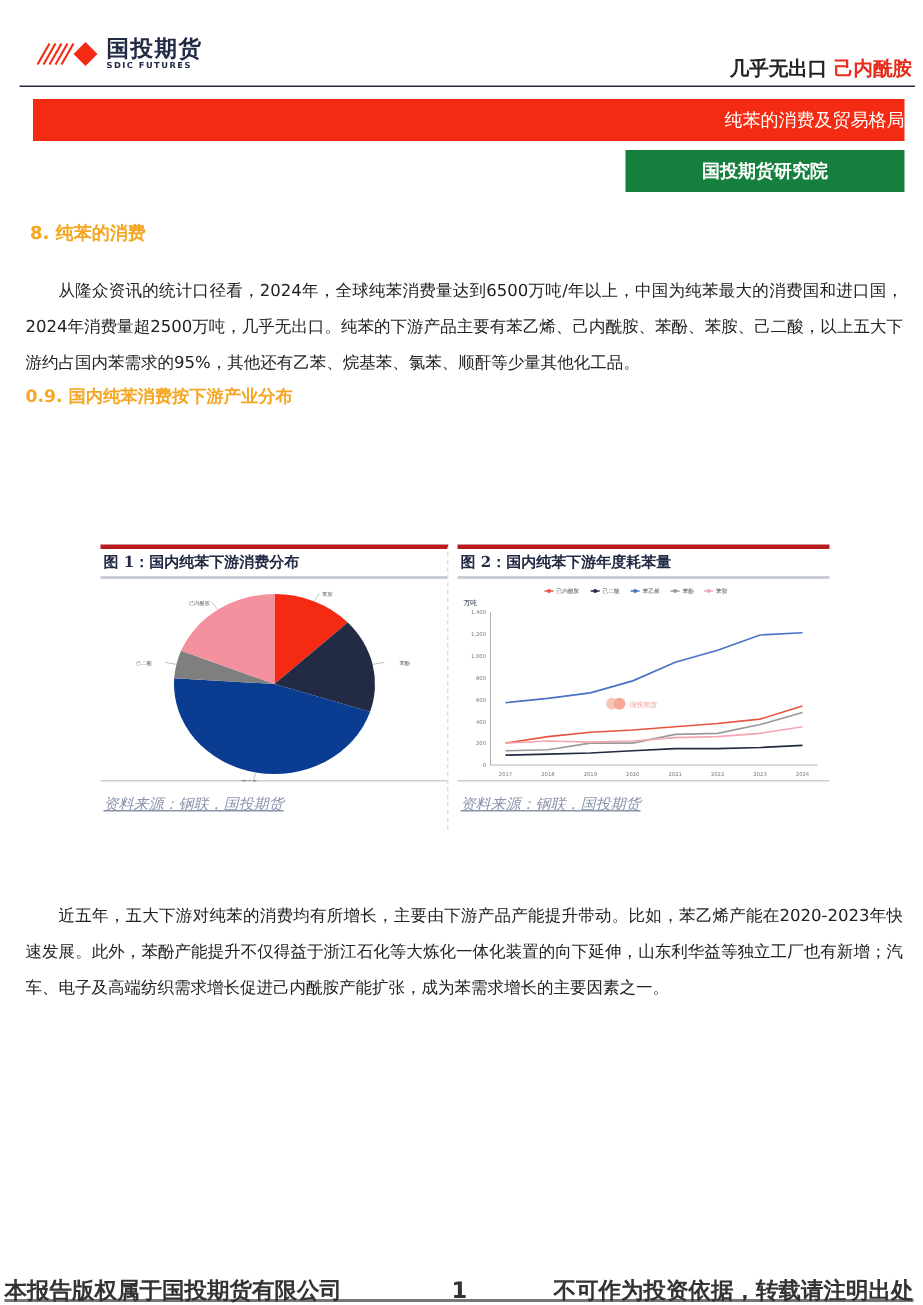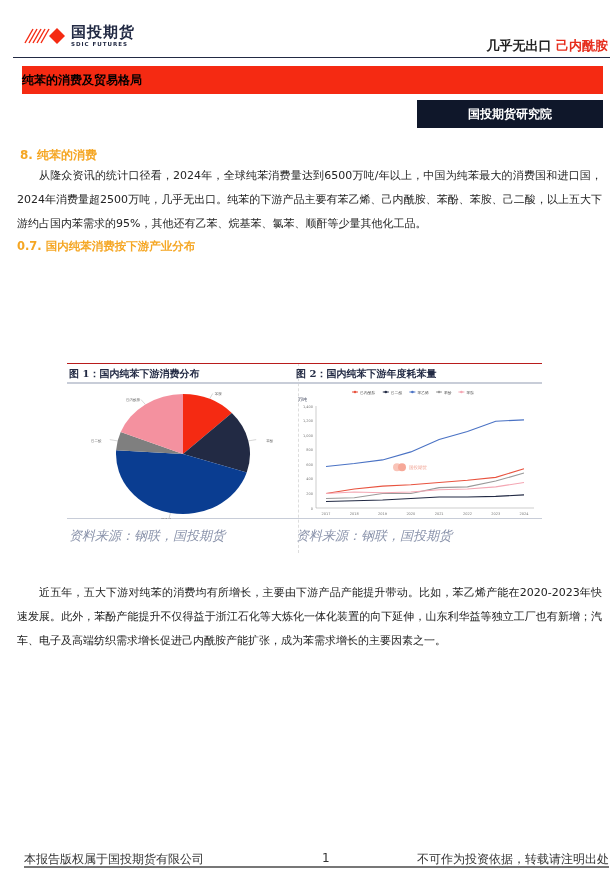--- a/index.html
+++ b/index.html
@@ -6,34 +6,34 @@
   body { width: 615px; height: 870px; background: #fff; font-family: "DejaVu Sans", sans-serif; color: #222; position: relative; overflow: hidden; }
   .header { position: absolute; left: 13px; right: 5px; top: 22px; height: 36px; border-bottom: 1.5px solid #222a44; }
   .logo { position: absolute; left: 10px; top: 2px; display: flex; align-items: center; }
   .logo-mark { width: 44px; height: 22px; position: relative; }
   .logo-text { margin-left: 4px; display: flex; flex-direction: column; }
   .logo-cn { font-size: 15px; font-weight: bold; color: #222a44; letter-spacing: 1px; line-height: 17px; }
   .logo-en { font-size: 5.5px; font-weight: bold; color: #222a44; letter-spacing: 1px; }
   .slogan { position: absolute; right: 2px; top: 15px; font-size: 13px; font-weight: bold; }
   .slogan .a { color: #222; }
   .slogan .b { color: #e62d1c; }
-  .title-bar { position: absolute; left: 22px; top: 66px; width: 581px; height: 28px; background: #f52a12; color: #000000; font-size: 12px; font-weight: bold; text-align: left; line-height: 28px; }
-  .inst-bar { position: absolute; left: 417px; top: 100px; width: 186px; height: 28px; background: #0f172a; color: #fff; font-size: 12px; font-weight: bold; text-align: center; line-height: 28px; }
+  .title-bar { position: absolute; left: 22px; top: 66px; width: 581px; height: 28px; background: #f52a12; color: #ffffff; font-size: 12px; font-weight: normal; text-align: right; line-height: 28px; }
+  .inst-bar { position: absolute; left: 417px; top: 100px; width: 186px; height: 28px; background: #15803d; color: #fff; font-size: 12px; font-weight: bold; text-align: center; line-height: 28px; }
   .content { position: absolute; left: 17px; top: 146px; width: 585px; }
   .h1 { color: #f5a623; font-size: 12px; font-weight: bold; margin-left: 3px; line-height: 18px; }
   .h2 { color: #f5a623; font-size: 11.5px; font-weight: bold; line-height: 18px; margin-top: 1px; }
-  .para { font-size: 11px; line-height: 24px; text-indent: 22px; color: #222; text-align: justify; }
+  .para { font-size: 11px; line-height: 24px; text-indent: 22px; color: #222; text-align: justify; margin-top: 18px; }
   .figs { position: absolute; left: 67px; top: 363px; width: 482px; height: 190px; }
-  .fig { position: absolute; top: 0; height: 190px; border-top: 1px solid #b91c1c; }
+  .fig { position: absolute; top: 0; height: 190px; border-top: 3px solid #b91c1c; }
   .fig1 { left: 0; width: 232px; border-right: 1px dashed #ddd; }
-  .fig2 { left: 227px; width: 248px; }
+  .fig2 { left: 238px; width: 248px; }
   .fig-title { font-size: 10px; color: #222a44; font-weight: bold; height: 20px; line-height: 20px; padding-left: 2px; border-bottom: 2px solid #c8cdd8; font-family: "DejaVu Serif", serif; }
   .fig-body { height: 135px; position: relative; border-bottom: 1.5px solid #c8cdd8; }
-  .fig-source { font-size: 13px; color: #8a93ab; font-style: italic; padding: 8px 2px; }
-  .footer { position: absolute; left: 24px; right: 6px; top: 848px; height: 20px; border-bottom: 2px solid #777; font-size: 12px; color: #333; }
+  .fig-source { font-size: 10px; color: #8a93ab; font-style: italic; padding: 8px 2px; text-decoration: underline; }
+  .footer { position: absolute; left: 3px; right: 6px; top: 848px; height: 20px; border-bottom: 2px solid #777; font-size: 15px; color: #333; font-weight: bold; }
   .footer .l { position: absolute; left: 0; top: 3px; }
   .footer .c { position: absolute; left: 298px; top: 3px; }
   .footer .r { position: absolute; right: 0; top: 3px; }
 </style>
 </head>
 <body>
 
 <div class="header">
   <div class="logo">
     <svg class="logo-mark" viewBox="0 0 44 22" width="44" height="22">
@@ -56,21 +56,21 @@
     <span class="b">己内酰胺</span>
   </div>
 </div>
 
 <div class="title-bar">纯苯的消费及贸易格局</div>
 <div class="inst-bar">国投期货研究院</div>
 
 <div class="content">
   <div class="h1">8. 纯苯的消费</div>
   <p class="para">从隆众资讯的统计口径看，2024年，全球纯苯消费量达到6500万吨/年以上，中国为纯苯最大的消费国和进口国，2024年消费量超2500万吨，几乎无出口。纯苯的下游产品主要有苯乙烯、己内酰胺、苯酚、苯胺、己二酸，以上五大下游约占国内苯需求的95%，其他还有乙苯、烷基苯、氯苯、顺酐等少量其他化工品。</p>
-  <div class="h2">0.7. 国内纯苯消费按下游产业分布</div>
+  <div class="h2">0.9. 国内纯苯消费按下游产业分布</div>
 </div>
 
 <div class="figs">
   <div class="fig fig1">
     <div class="fig-title">图 1：国内纯苯下游消费分布</div>
     <div class="fig-body">
       <svg id="pie" width="232" height="135" viewBox="0 0 232 135">
           <path d="M116,70 L116,10 A67,60 0 0 1 164.84089803723458,28.92717364427868 Z" fill="#f52a12"></path>
           <line x1="142.6089086725303" y1="14.934722458961133" x2="145.78609179760855" y2="9.428194704857248" stroke="#bbb" stroke-width="0.6"></line>
           <text x="151.34616226649547" y="11.428194704857248" font-size="3.5" fill="#666" text-anchor="middle">苯胺</text>

